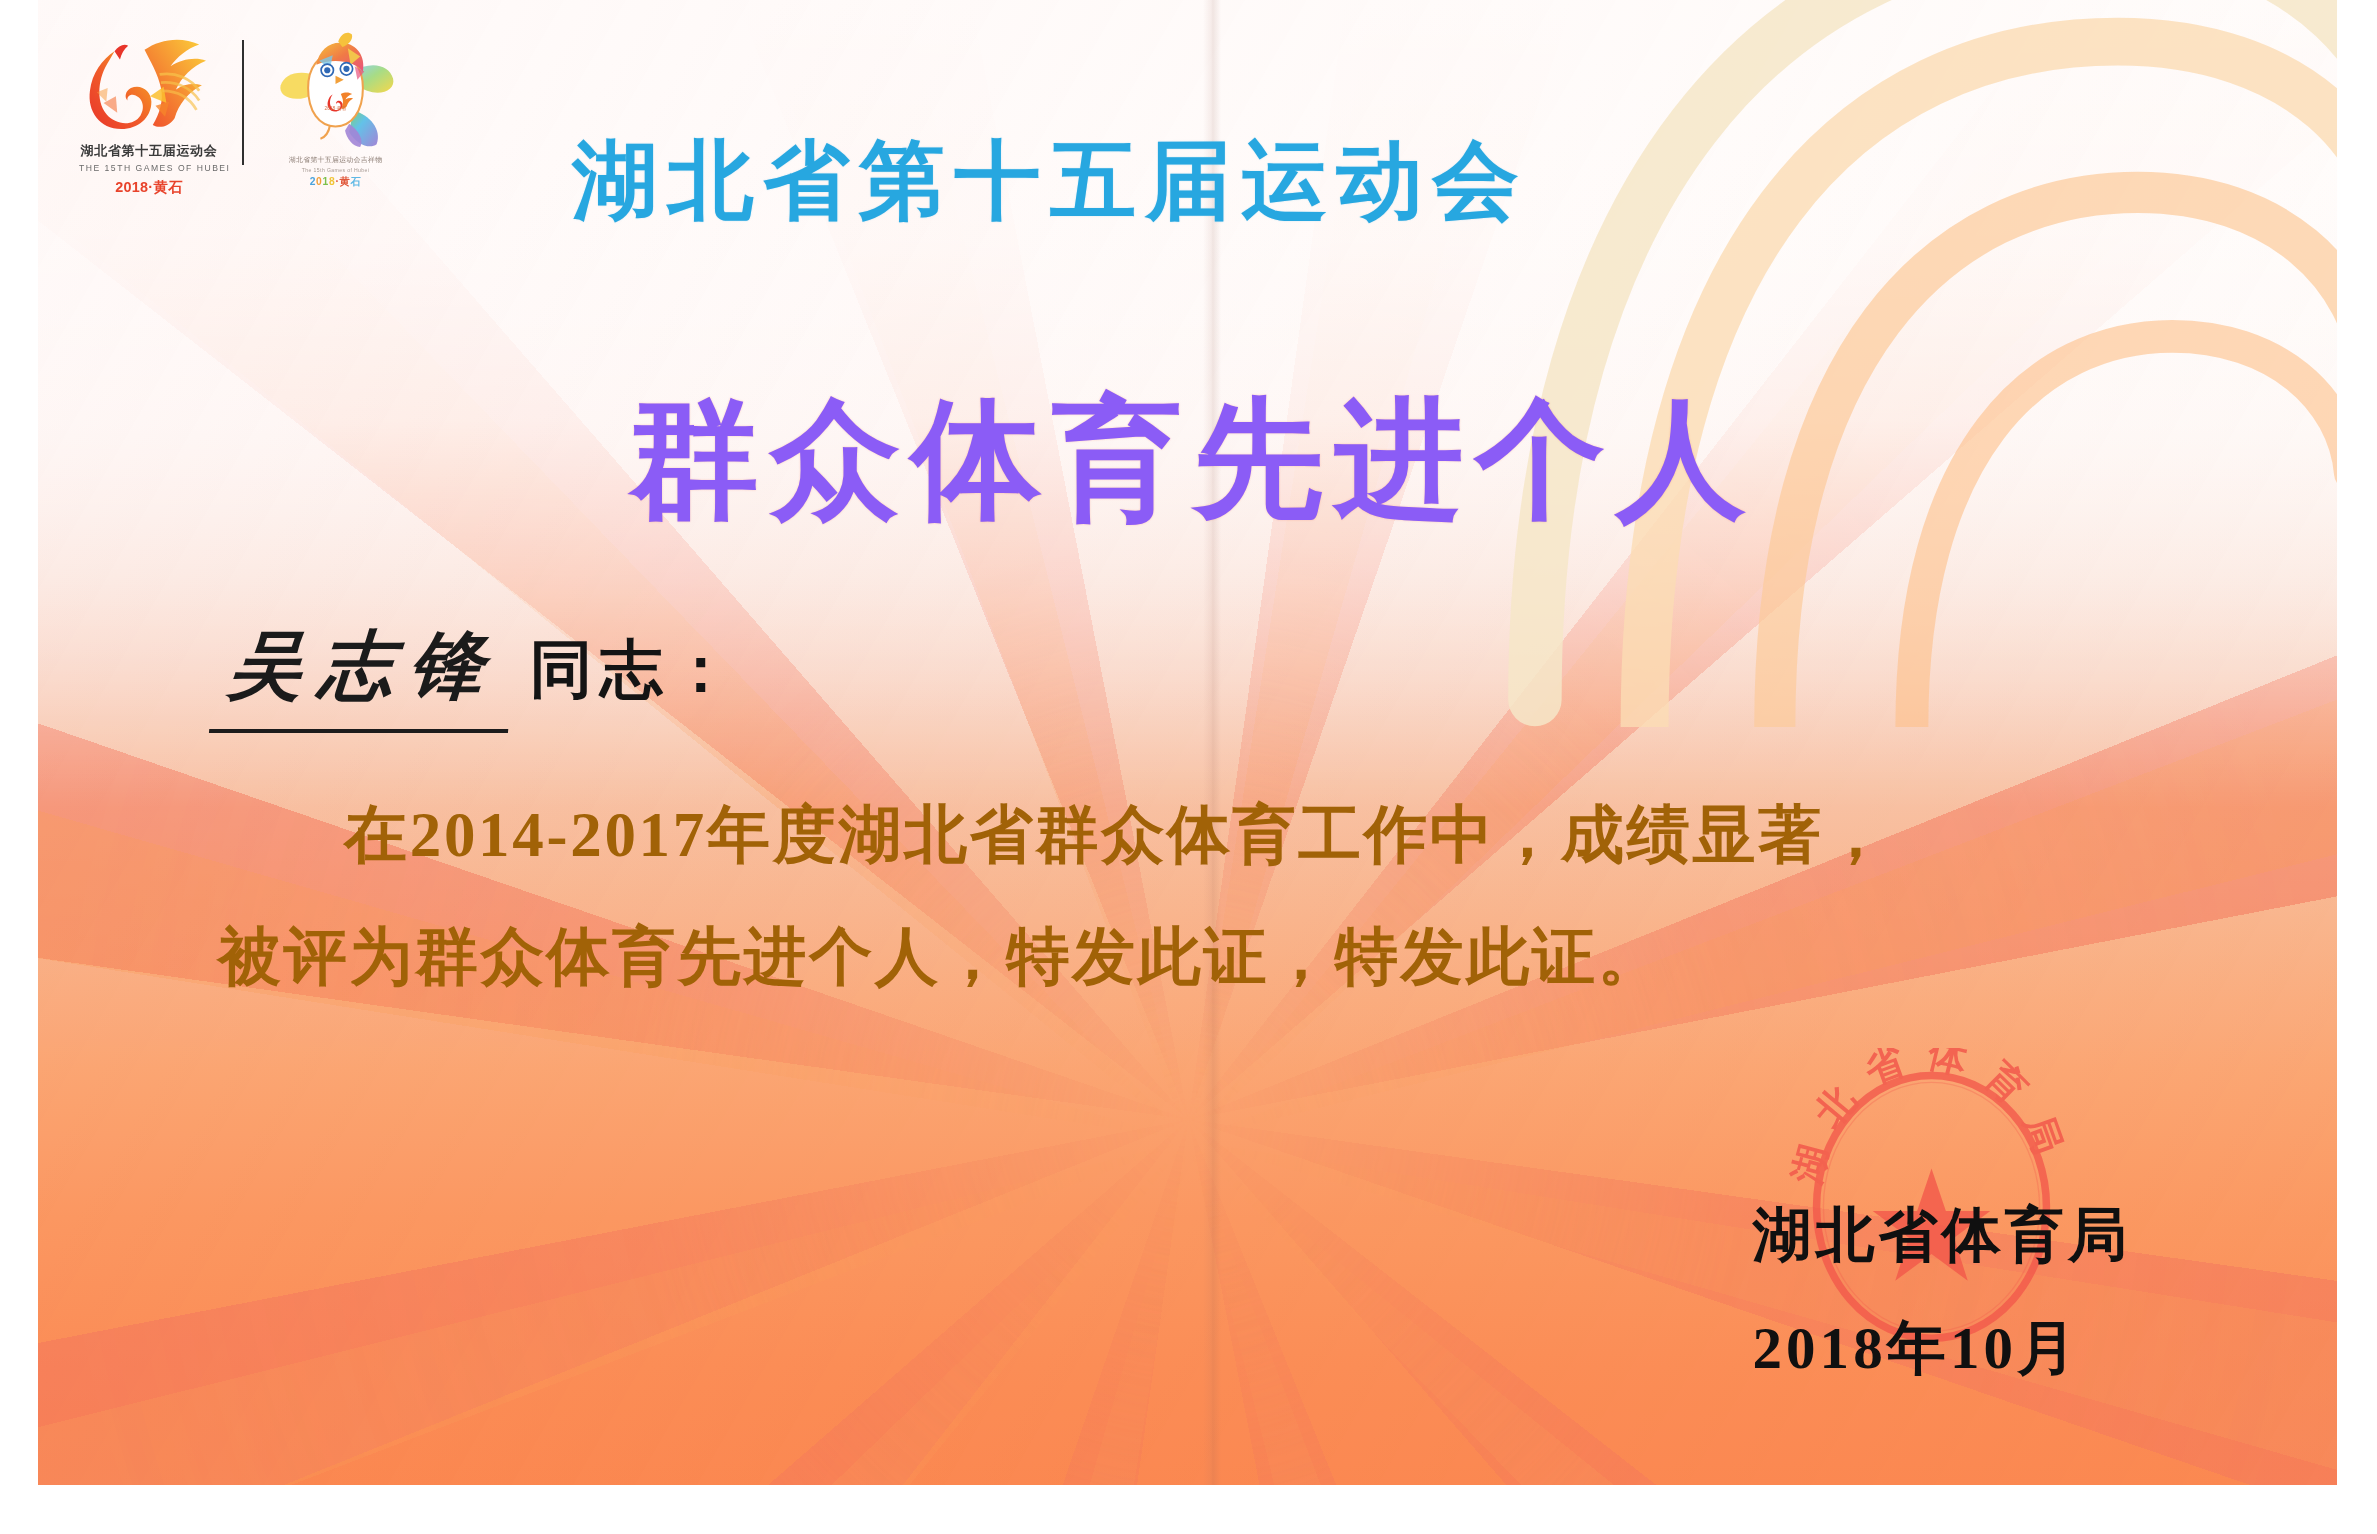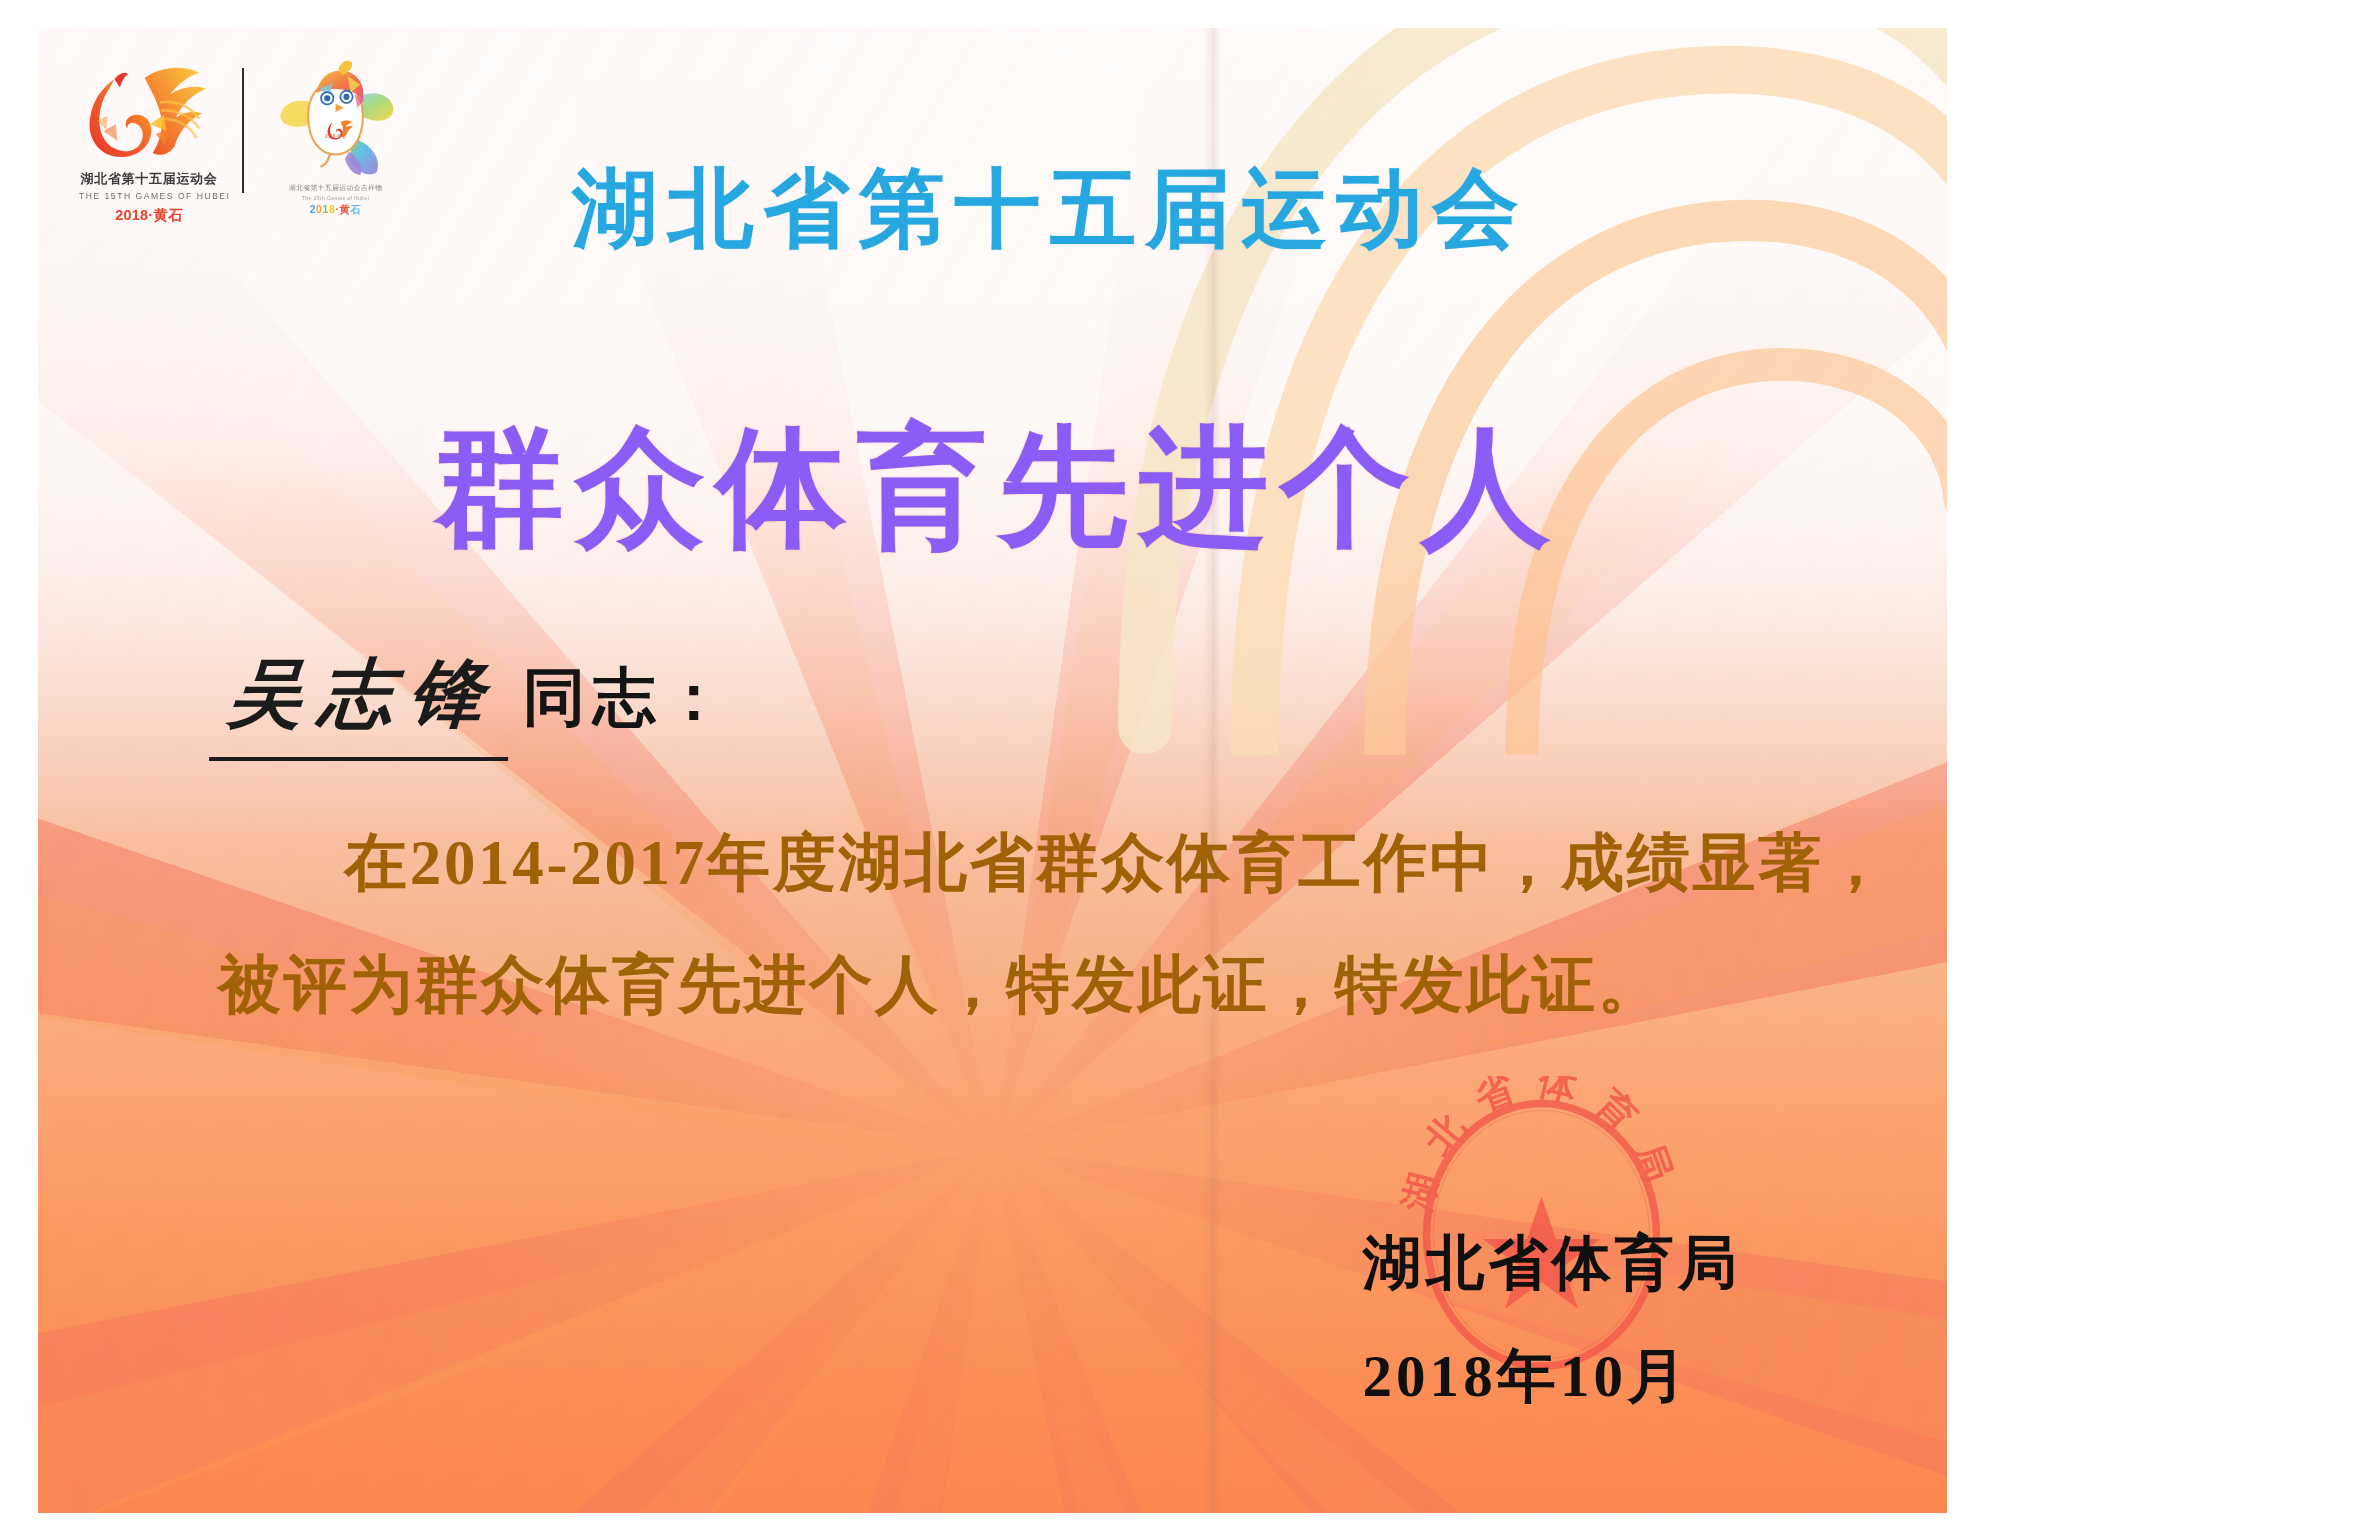--- a/index.html
+++ b/index.html
@@ -4,22 +4,22 @@
 <style>
   html,body{margin:0;padding:0;background:#ffffff;}
   body{
     width:2377px;height:1535px;position:relative;overflow:hidden;
     font-family:"Liberation Serif", serif;
   }
 
   
   #certificate{
     position:absolute;
-    left:38px; top:28px;
-    width:1909px; height:1485px;
+    left:38px; top:0;
+    width:2299px; height:1485px;
     overflow:hidden;
     background:#fdf1ee;
   }
 
   
   .bg-wash{
     position:absolute; inset:0;
     background:linear-gradient(to bottom,
       #ffffff 0%,
       #fffdfc 10%,
@@ -184,21 +184,21 @@
     padding:0 12.3px 12.3px 15px;
     border-bottom:4.8px solid #1c1c1c;
     transform:skewX(-4deg);
   }
   .recipient-suffix{
     font-family:"Liberation Serif", serif;
     font-weight:bold;
     font-size:63px;
     letter-spacing:6.9px;
     color:#141414;
-    margin-left:11px;
+    margin-left:18px;
   }
 
   
   .body-text{
     position:absolute; left:180px; top:774px; width:1973px;
     font-family:"Liberation Serif", serif;
     font-weight:bold;
     color:#a16207;
     font-size:63px;
     line-height:122px;

